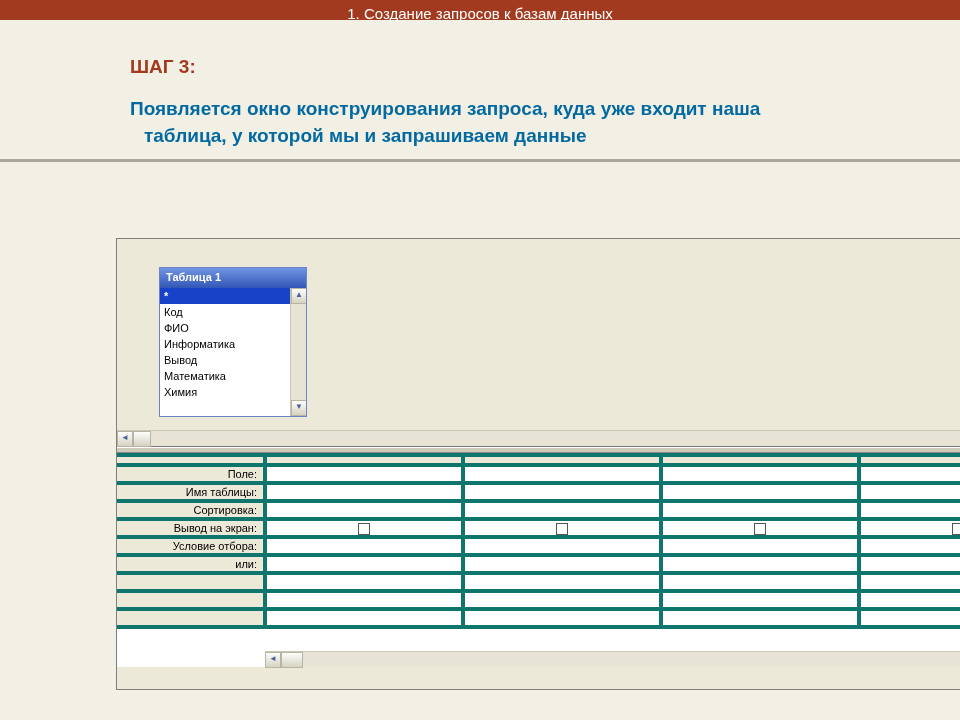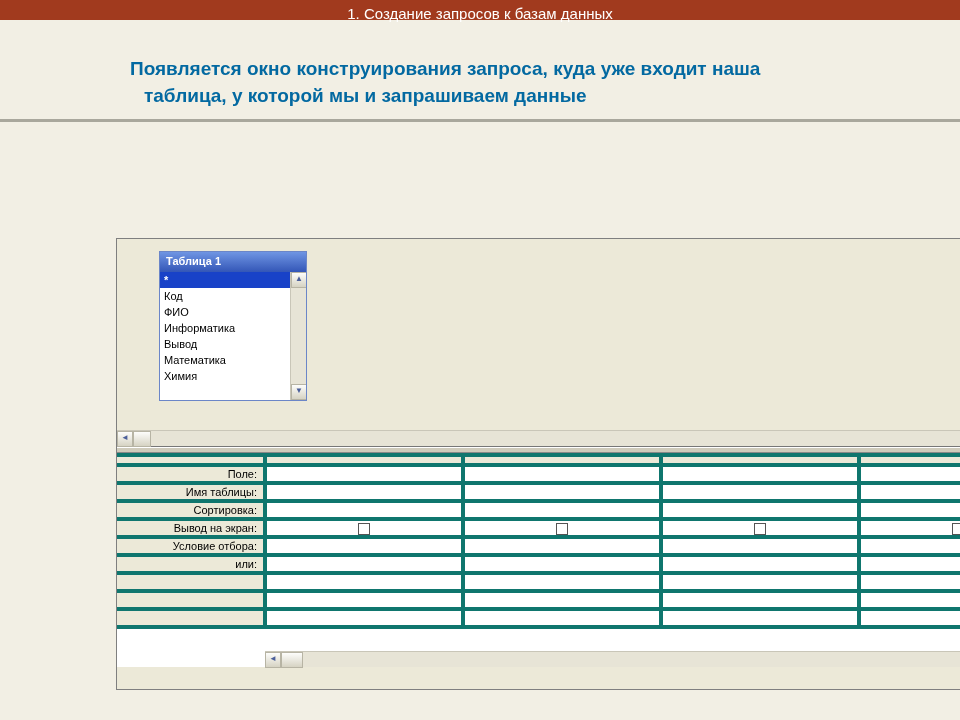--- a/index.html
+++ b/index.html
@@ -85,21 +85,21 @@
   }
   
   .upper-pane{
     position:relative;
     height:196px;
     background:#ece9d8;
     border-bottom:1px solid #777;
   }
   .table-box{
     position:absolute;
-    left:42px;top:0;
+    left:42px;top:16px;
     width:148px;
     border:1px solid #6b86c8;
   }
   .table-box-header{
     height:20px;
     background:linear-gradient(to bottom,#6f95e3,#3356b7);
     color:#fff;
     font-size:11px;
     font-weight:bold;
     padding:3px 6px 0 6px;
@@ -201,20 +201,21 @@
   .hscroll2 .scroll-btn{position:static;display:inline-block;vertical-align:top;}
 </style>
 </head>
 <body>
 
 <div class="top-band">
   <div class="header-bar">1. Создание запросов к базам данных</div>
 </div>
 
 <div class="content-text">
+  <div class="step-heading">ШАГ 3:</div>
   <div class="step-body">Появляется окно конструирования запроса, куда уже входит наша таблица, у которой мы и запрашиваем данные</div>
 </div>
 <hr class="hr-sep">
 
 <div class="access-frame">
   <div class="caption-spacer"></div>
 
   <div class="upper-pane">
     <div class="table-box">
       <div class="table-box-header">Таблица 1</div>

